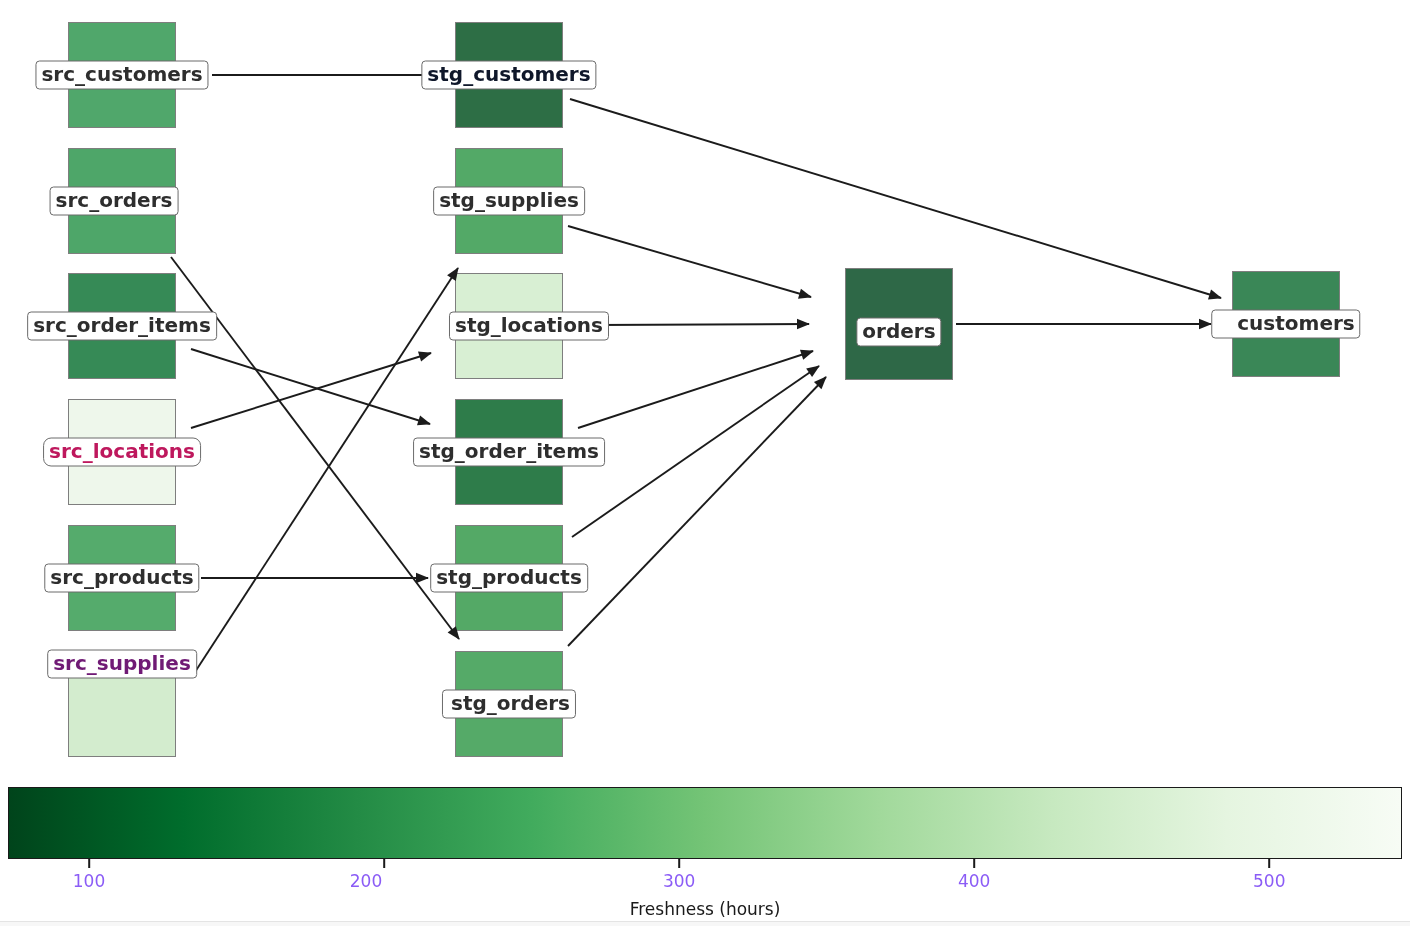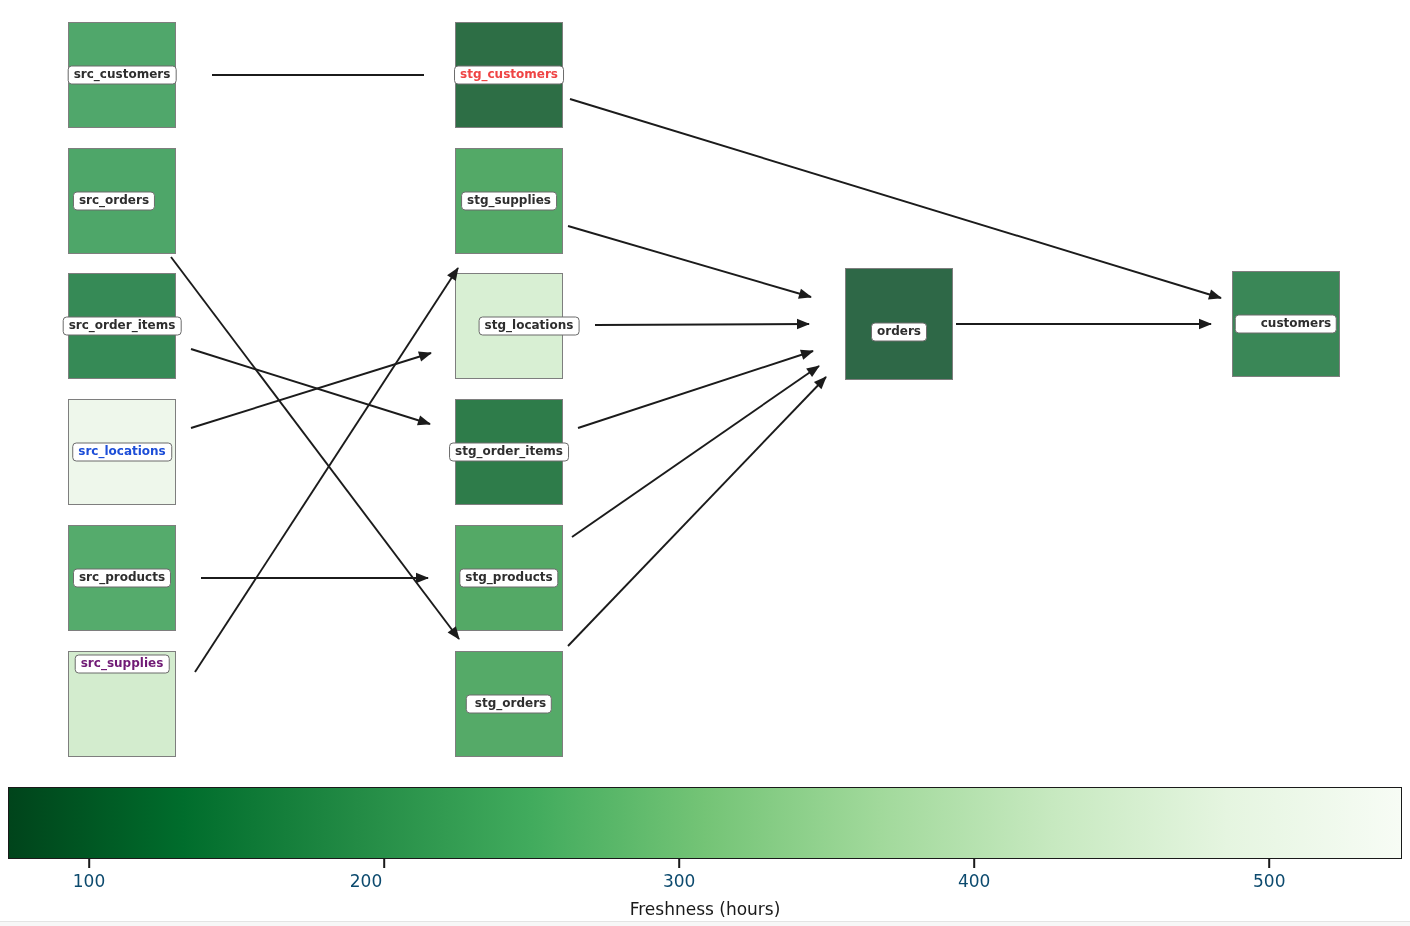--- a/index.html
+++ b/index.html
@@ -19,42 +19,42 @@
     position:absolute; left:0; top:0;
     pointer-events:none;
   }
   .node-label {
     position:absolute;
     transform:translate(-50%,-50%);
     background:#ffffff;
     border:1.4px solid #6b6b6b;
     border-radius:4px;
     padding:0px 5px 2px 5px;
-    font-size:12px;
+    font-size:20px;
     font-weight:bold;
     color:#2e2e2e;
     white-space:nowrap;
     line-height:1.25;
   }
   .colorbar {
     position:absolute;
     border:1.6px solid #1a1a1a;
     box-sizing:border-box;
   }
   .cb-tick {
     position:absolute;
     width:1.6px; height:9px;
     background:#1a1a1a;
     transform:translateX(-50%);
   }
   .cb-tick-label {
     position:absolute;
     transform:translateX(-50%);
     font-size:17px;
-    color:#0c4a6e;
+    color:#8b5cf6;
     white-space:nowrap;
   }
   .cb-axis-label {
     position:absolute;
     transform:translateX(-50%);
     font-size:17px;
     color:#1a1a1a;
     white-space:nowrap;
   }
   .bottom-strip {
@@ -104,24 +104,24 @@
         <line x1="578" y1="428" x2="813" y2="351" stroke="#1b1b1b" stroke-width="1.9" marker-end="url(#arrowhead)"></line>
         <line x1="572" y1="537" x2="819" y2="366" stroke="#1b1b1b" stroke-width="1.9" marker-end="url(#arrowhead)"></line>
         <line x1="568" y1="646" x2="826" y2="377" stroke="#1b1b1b" stroke-width="1.9" marker-end="url(#arrowhead)"></line>
         <line x1="956" y1="324" x2="1211" y2="324" stroke="#1b1b1b" stroke-width="1.9" marker-end="url(#arrowhead)"></line>
       </g>
   </svg>
   <div id="label-layer">
       <div class="node-label" style="left: 122px; top: 75px; color: rgb(46, 46, 46);">src_customers</div>
       <div class="node-label" style="left: 114px; top: 201px; color: rgb(46, 46, 46);">src_orders</div>
       <div class="node-label" style="left: 122px; top: 326px; color: rgb(46, 46, 46);">src_order_items</div>
-      <div class="node-label" style="left: 122px; top: 452px; color: #1d4ed8;">src_locations</div>
+      <div class="node-label" style="left: 122px; top: 452px; color: #be185d; border-radius: 8px;">src_locations</div>
       <div class="node-label" style="left: 122px; top: 578px; color: rgb(46, 46, 46);">src_products</div>
       <div class="node-label" style="left: 122px; top: 664px; color: #701a75;">src_supplies</div>
-      <div class="node-label" style="left: 509px; top: 75px; color: #ef4444;">stg_customers</div>
+      <div class="node-label" style="left: 509px; top: 75px; color: #0f172a;">stg_customers</div>
       <div class="node-label" style="left: 509px; top: 201px; color: rgb(46, 46, 46); text-align: center;">stg_supplies</div>
       <div class="node-label" style="left: 529px; top: 326px; color: rgb(46, 46, 46);">stg_locations</div>
       <div class="node-label" style="left: 509px; top: 452px; color: rgb(46, 46, 46);">stg_order_items</div>
       <div class="node-label" style="left: 509px; top: 578px; color: rgb(46, 46, 46);">stg_products</div>
       <div class="node-label" style="left: 509px; top: 704px; color: rgb(46, 46, 46); padding-left: 8px;">stg_orders</div>
       <div class="node-label" style="left: 899px; top: 332px; color: rgb(46, 46, 46);">orders</div>
       <div class="node-label" style="left: 1286px; top: 324px; color: rgb(46, 46, 46); padding-left: 25px;">customers</div>
     </div>
 
   <div class="colorbar" id="colorbar" style="left: 8px; top: 787px; width: 1394px; height: 72px; background: linear-gradient(to right, rgb(0, 68, 27), rgb(0, 109, 44), rgb(35, 139, 69), rgb(65, 171, 93), rgb(116, 196, 118), rgb(161, 217, 155), rgb(199, 233, 192), rgb(229, 245, 224), rgb(247, 252, 245));"></div>

